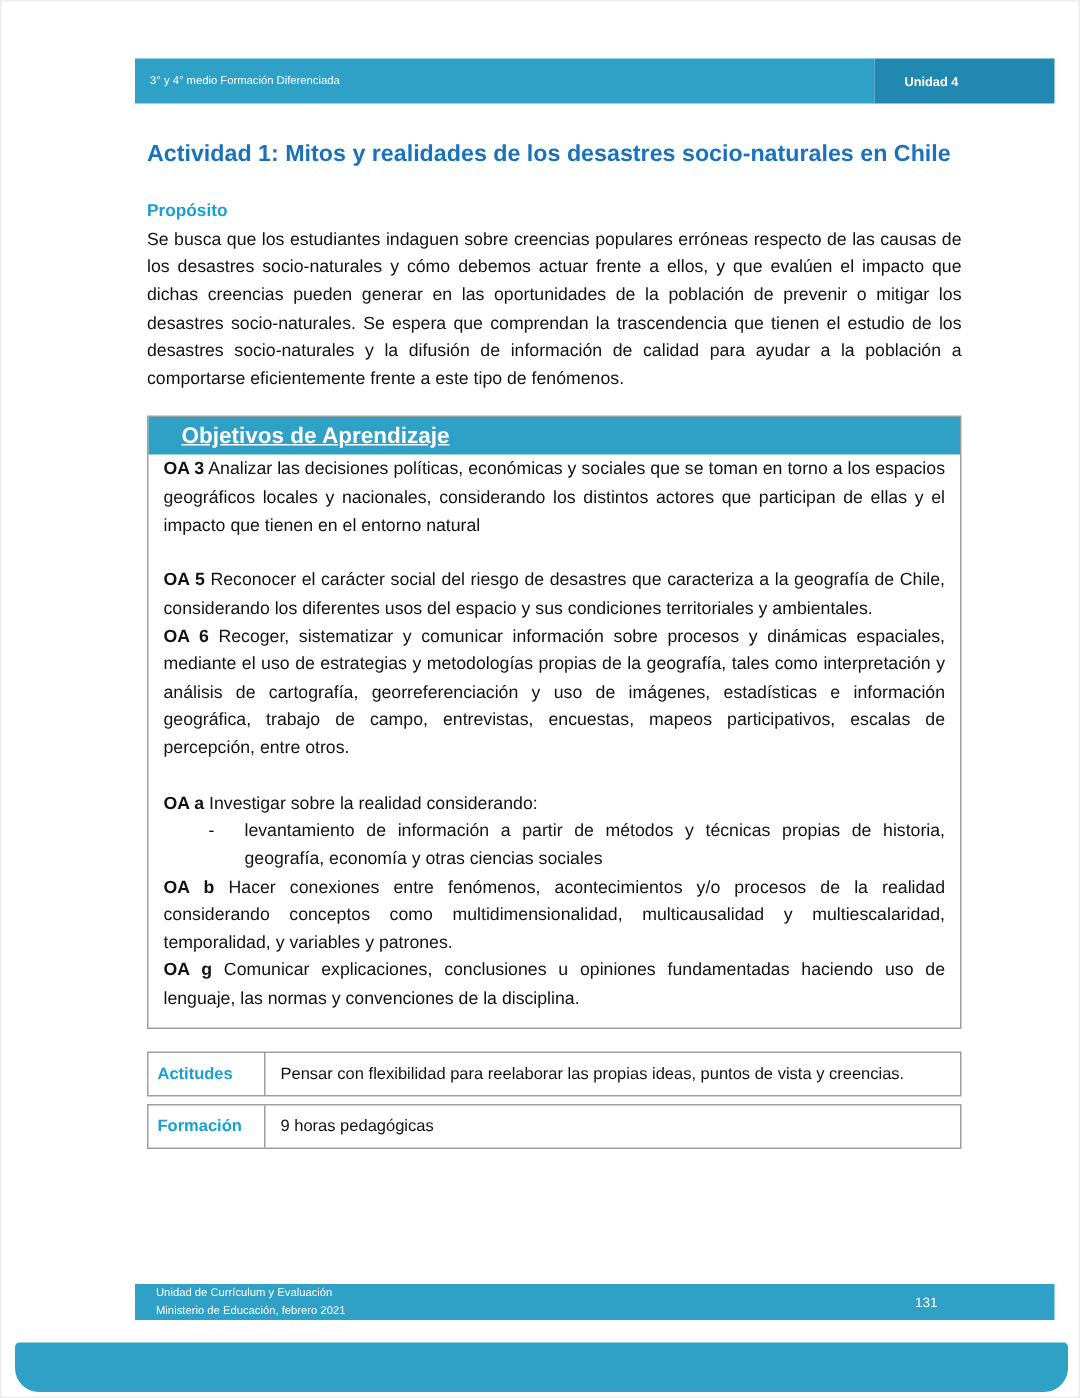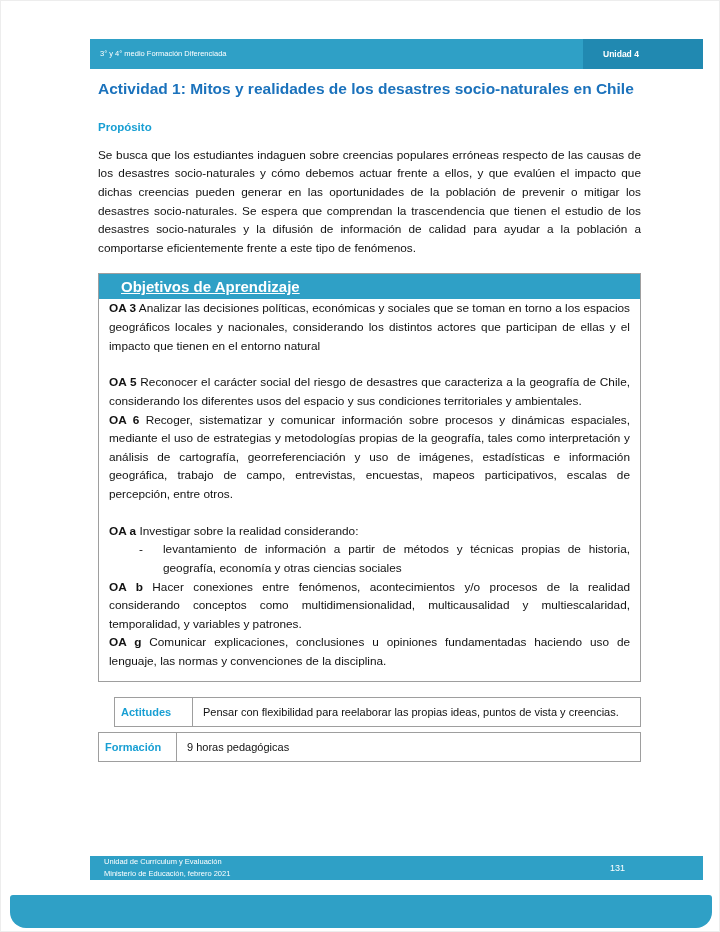--- a/index.html
+++ b/index.html
@@ -15,39 +15,39 @@
   .header-left {
     flex:1; background:#2fa0c6; color:#fff; font-size:7.5px; line-height:1.55;
     padding:3px 10px; display:flex; flex-direction:column; justify-content:center;
   }
   .header-right {
     width:120px; background:#2189b1; color:#fff; font-size:8.5px; font-weight:bold;
     display:flex; align-items:center; padding-left:20px; box-sizing:border-box;
   }
 
   
-  .content { position:absolute; left:97px; top:74px; width:543px; }
+  .content { position:absolute; left:97px; top:88px; width:543px; }
 
   .title { color:#1b72bc; font-weight:bold; font-size:15.5px; line-height:1.85; }
 
   .section-heading { color:#189fd3; font-weight:bold; font-size:11.5px; margin-top:17px; }
 
-  .body-par { font-size:11.8px; line-height:1.58; text-align:justify; margin-top:13px; }
+  .body-par { font-size:11.8px; line-height:1.58; text-align:justify; margin-top:3px; }
 
   .oa-table { margin-top:16px; border:1px solid #9e9e9e; }
   .oa-header { background:#2fa0c6; color:#fff; font-weight:bold; font-size:15px; padding:4px 22px;text-decoration:underline; }
   .oa-body { padding:0 10px 10px 10px; font-size:11.8px; line-height:1.58; }
   .oa-item { text-align:justify; }
   .oa-label { font-weight:bold; }
   .spacer { height:18px; }
   .oa-bullet { display:flex; padding-left:30px; text-align:justify; }
   .oa-bullet .dash { width:24px; flex:none; }
 
   .kv-row { display:flex; border:1px solid #9e9e9e; background:#fff; }
-  .kv-row.first { margin-top:15px;margin-left:16px; }
+  .kv-row.first { margin-top:15px; }
   .kv-row.next { margin-top:5px; }
   .kv-label { width:78px; flex:none; border-right:1px solid #9e9e9e; padding:8px 6px;
               color:#189fd3; font-weight:bold; font-size:11px; box-sizing:border-box; }
   .kv-value { flex:1; padding:8px 10px; font-size:11px; display:flex; align-items:center; }
 
   
   .footer-bar {
     position:absolute; left:89px; top:855px; width:613px; height:24px; background:#2fa0c6;
     color:#fff; display:flex; align-items:center; justify-content:space-between;
     padding:0 78px 0 14px; box-sizing:border-box;

